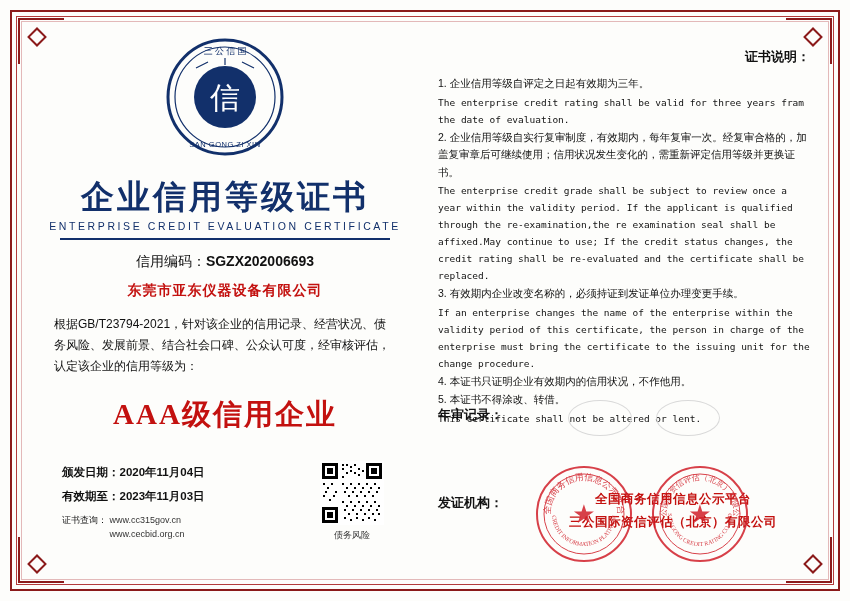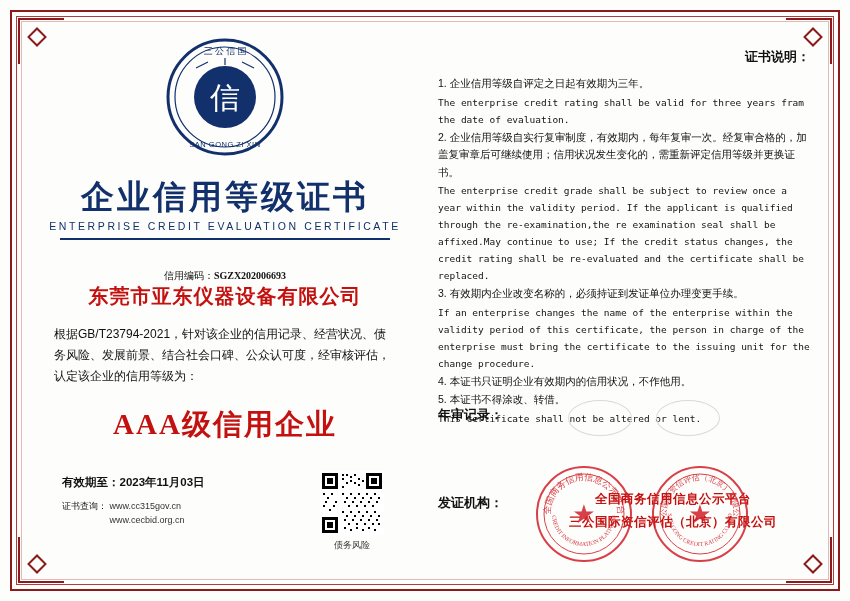--- a/index.html
+++ b/index.html
@@ -68,30 +68,30 @@
     font-size:10.5px;
     letter-spacing:2.6px;
     color:#12306b;
     white-space:nowrap;
   }
   .title-rule{
     margin:6px auto 0 auto;
     width:330px;height:2px;background:#12306b;
   }
   .cert-no{
-    margin-top:29px;
-    font-size:10px;
+    margin-top:13px;
+    font-size:14px;
     color:#111;
-    font-family:Liberation Serif, serif;
   }
   .cert-no b{font-weight:bold;}
   .company{
+    margin-top:11px;
     font-family:"Liberation Serif", serif;
     font-weight:bold;
-    font-size:20px;
+    font-size:14px;
     color:#c3110f;
     letter-spacing:1px;
   }
   .uscc{
     margin-top:13px;
     font-size:11.5px;
     color:#111;
   }
   .body-text{
     margin:14px 14px 0 14px;
@@ -230,20 +230,23 @@
     </div>
 
     <div class="company">东莞市亚东仪器设备有限公司</div>
 
 
     <div class="body-text">根据GB/T23794-2021，针对该企业的信用记录、经营状况、债务风险、发展前景、结合社会口碑、公众认可度，经审核评估，认定该企业的信用等级为：</div>
 
     <div class="grade">AAA级信用企业</div>
 
     <div class="meta-block">
+      <div class="meta-line">
+        <span>颁发日期：</span><span>2020年11月04日</span>
+      </div>
       <div class="meta-line">
         <span>有效期至：</span><span>2023年11月03日</span>
       </div>
       <div class="meta-small">
         <div>
           <span class="lbl">证书查询：</span>
           <span>www.cc315gov.cn</span>
         </div>
         <div>
           <span style="visibility:hidden">证书查询：</span>

